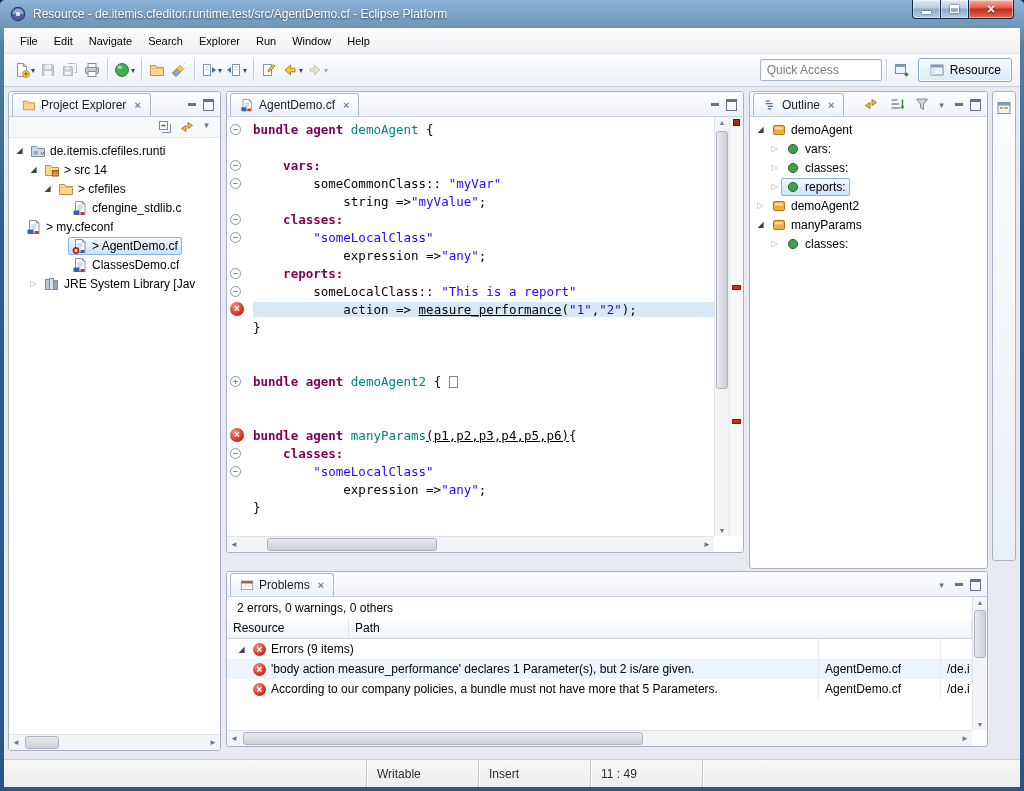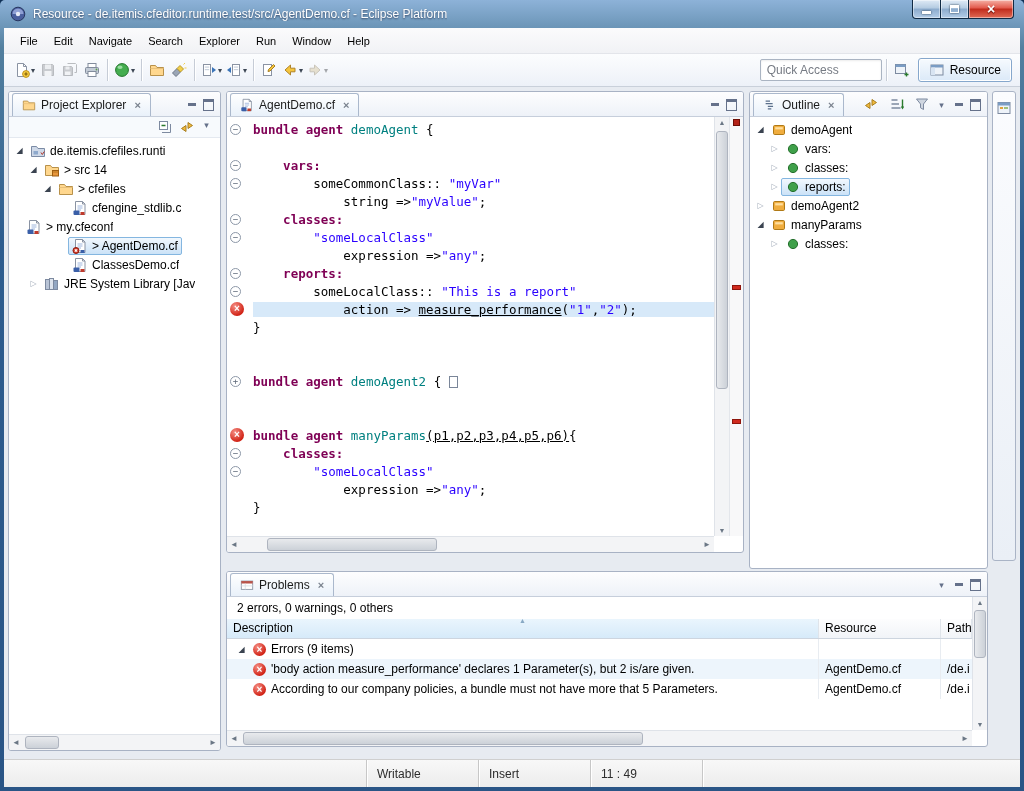--- a/index.html
+++ b/index.html
@@ -750,21 +750,20 @@
             <span>Problems</span>
             <span class="tclose">×</span>
           </div>
           <span class="flex"></span>
           <span class="pbtn menu">▾</span>
           <span class="pbtn min"></span>
           <span class="pbtn max"></span>
         </div>
         <div class="psummary">2 errors, 0 warnings, 0 others</div>
         <div class="pheader">
-          <span class="pcol desc"><span class="sortarrow">▲</span><span>Description</span></span>
           <span class="pcol res"><span>Resource</span></span>
           <span class="pcol path"><span>Path</span></span>
         </div>
         <div class="prows" id="prob-rows">
             <div class="prow group">
               <span class="pc-desc">
                 <span class="tw exp">◢</span>
                 <span class="errball sm">×</span>
                 <span>Errors (9 items)</span>
               </span>

